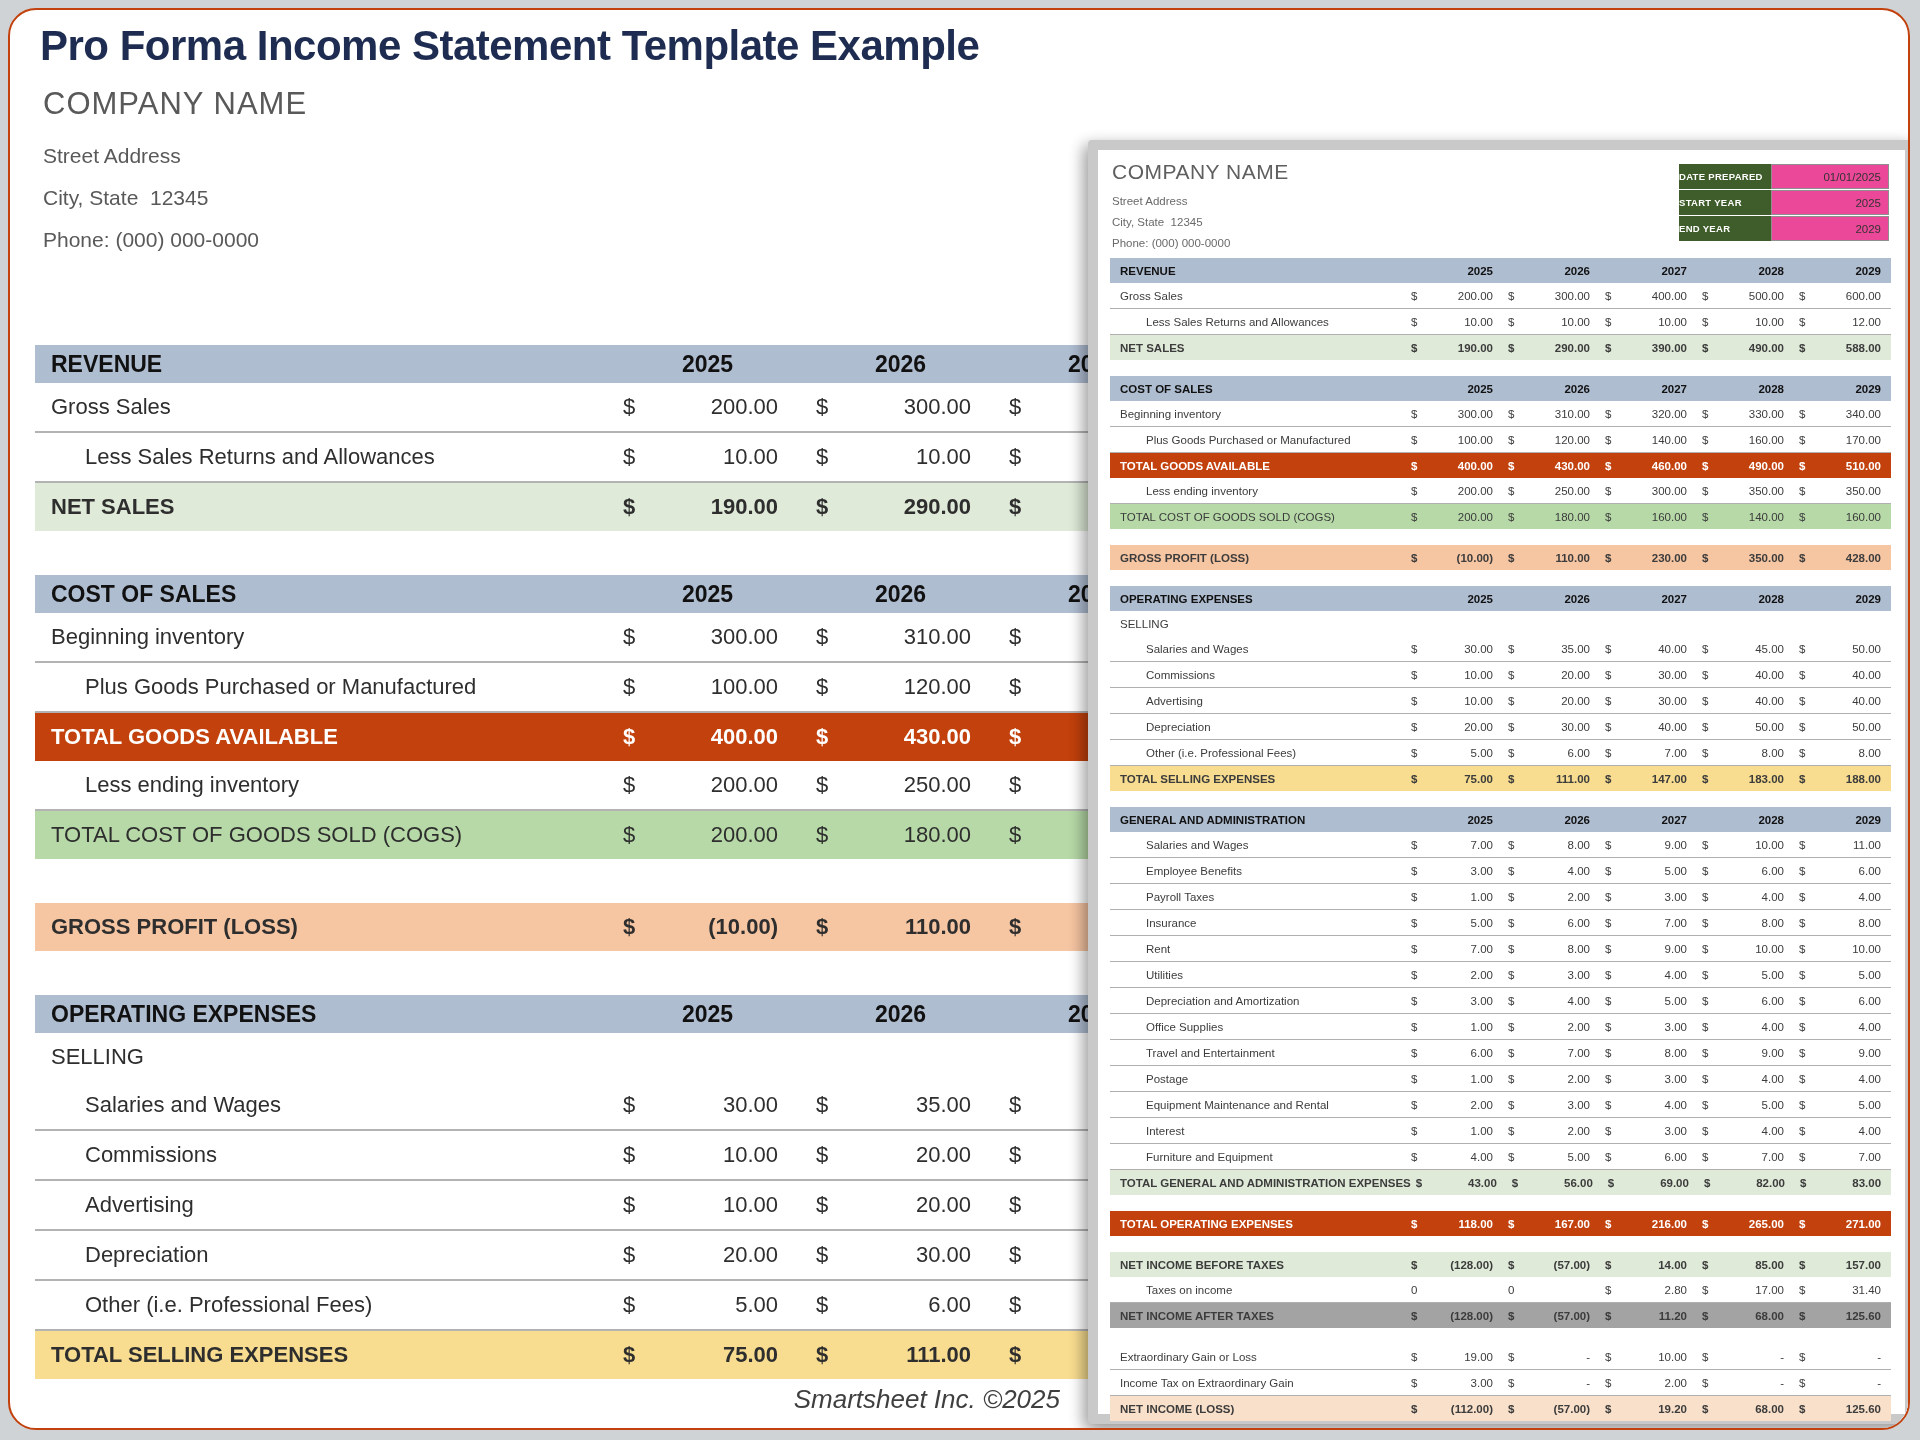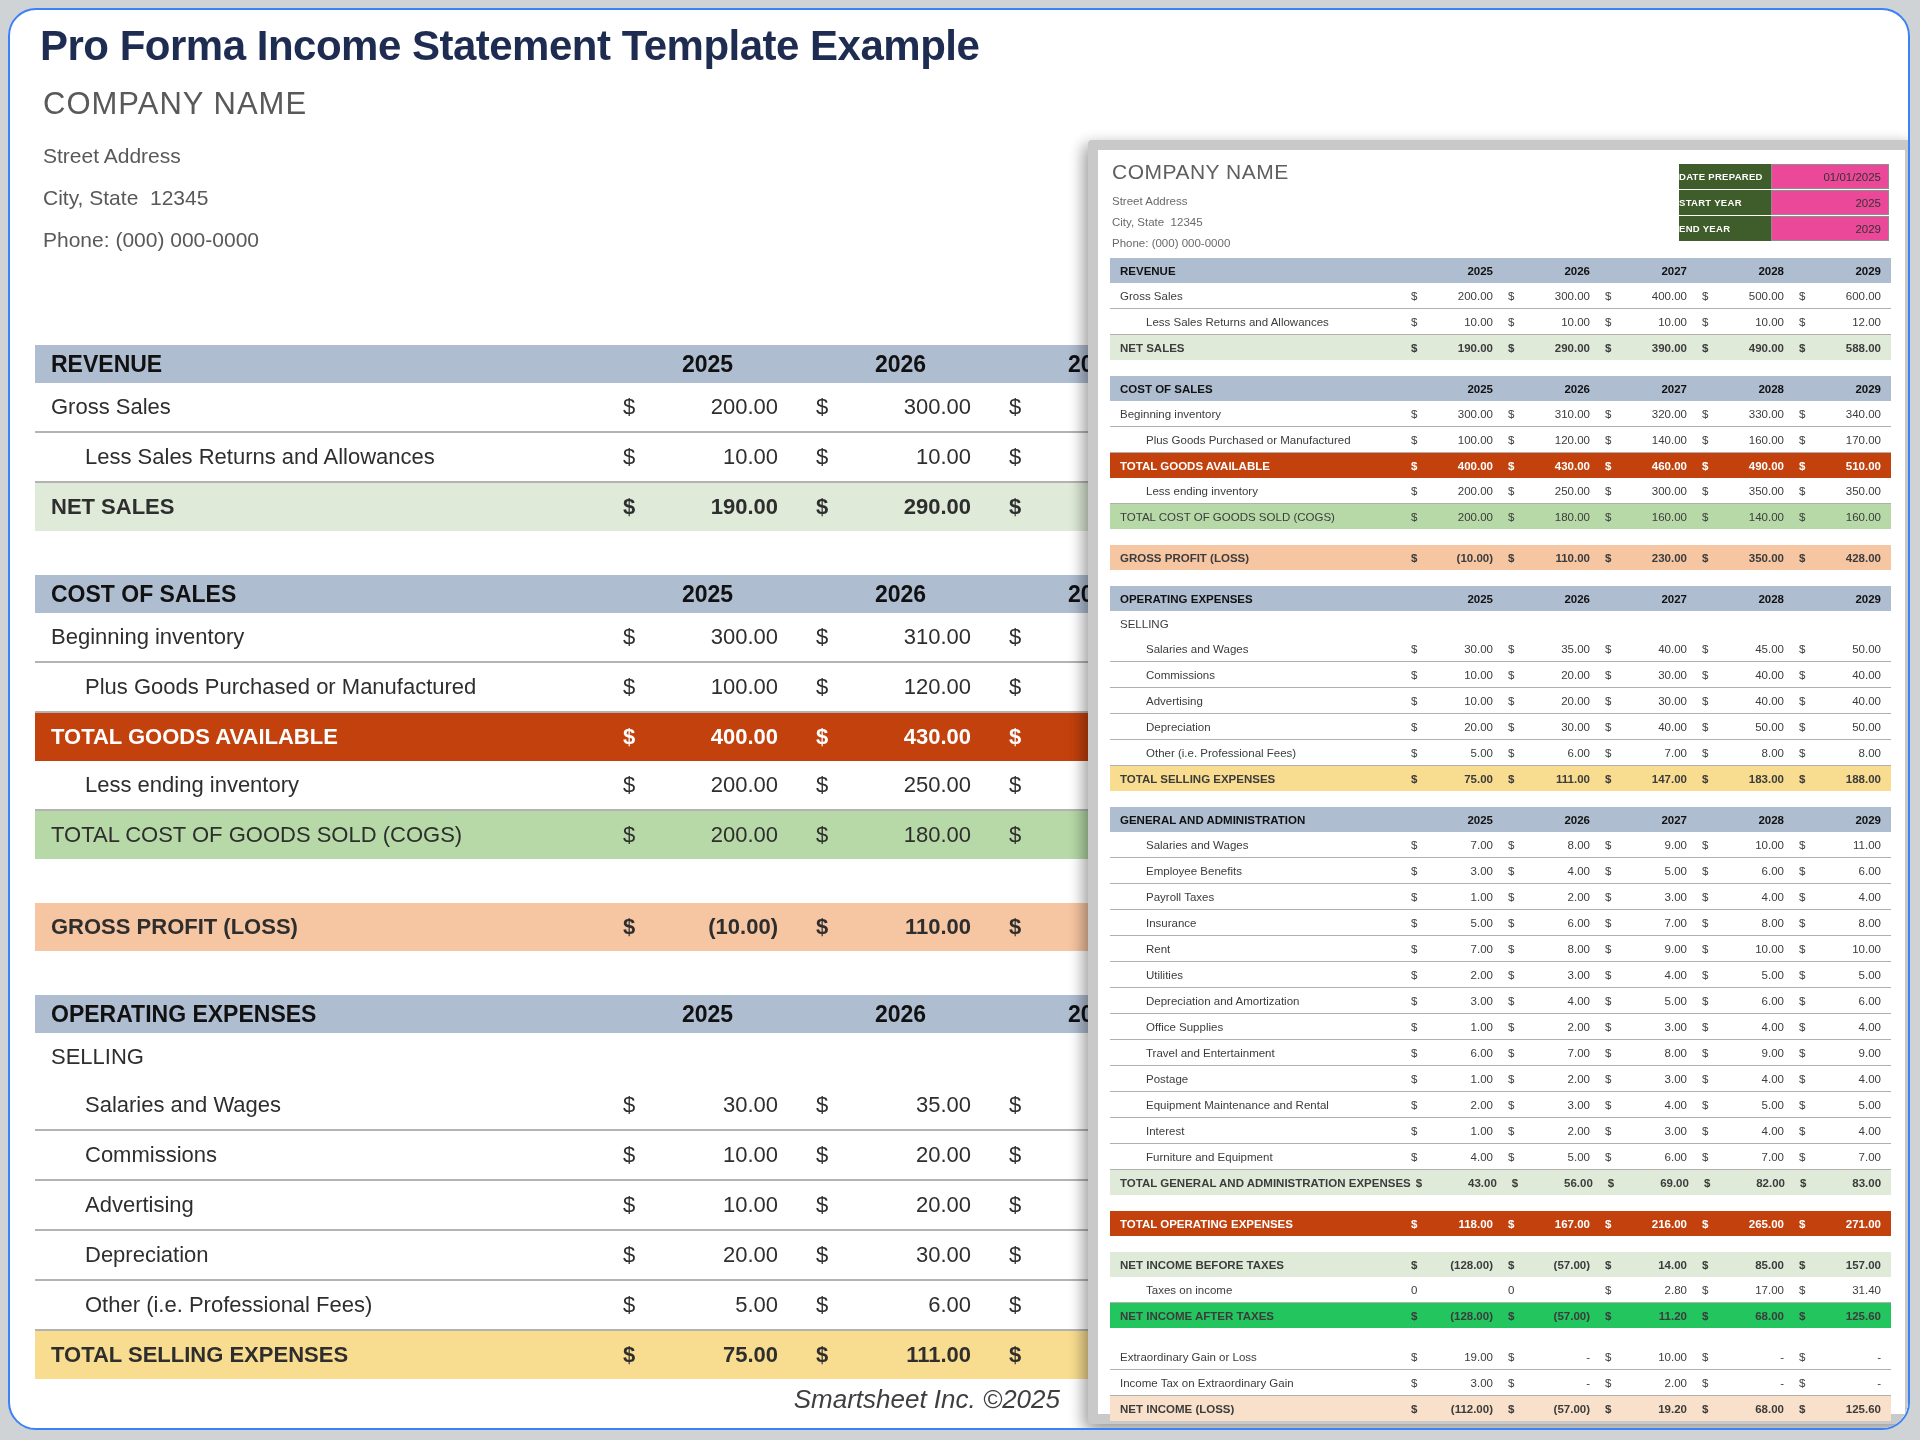--- a/index.html
+++ b/index.html
@@ -1,38 +1,38 @@
 <!DOCTYPE html>
 <html><head>
 <meta charset="utf-8">
 <style>
   html,body{margin:0;padding:0;width:1920px;height:1440px;overflow:hidden;
     background:#d0d3d5;font-family:"Liberation Sans",sans-serif;}
   .page{position:absolute;left:8px;top:8px;width:1898px;height:1418px;background:#ffffff;
-    border:2px solid #3b82f6;border-radius:28px;overflow:hidden;}
+    border:2px solid #c2410c;border-radius:28px;overflow:hidden;}
   
   .title{position:absolute;left:30px;top:12px;font-size:42px;font-weight:bold;
     color:#1d2c50;letter-spacing:-0.5px;}
   
   .company{position:absolute;left:33px;top:76px;color:#595959;}
   .co-name{font-size:31px;letter-spacing:1px;margin-bottom:22px;}
   .co-line{font-size:21px;margin-bottom:18px;white-space:pre;}
   
   .sheet .row{display:flex;align-items:center;}
   .sheet .lbl{flex:1;white-space:nowrap;}
   .sheet .grp{display:flex;align-items:center;justify-content:space-between;}
   .sheet .yr{text-align:center;font-weight:bold;color:#111;}
   .row.header{background:#afbdd1;font-weight:bold;color:#111;}
   .row.pale{background:#dfead8;font-weight:bold;}
   .row.medium{background:#b6d9a7;font-weight:normal;}
   .row.dark{background:#c2410c;font-weight:bold;color:#ffffff;}
   .row.peach{background:#f6c5a2;font-weight:bold;}
   .row.peachlight{background:#f9e0ca;font-weight:bold;}
   .row.yellow{background:#f8dd90;font-weight:bold;}
-  .row.green2{background:#22c55e;font-weight:bold;}
+  .row.green2{background:#a3a3a3;font-weight:bold;}
   .row.sub{font-weight:normal;}
   
   .L{position:absolute;left:25px;top:335px;width:1155px;font-size:22px;color:#2e2e2e;}
   .L .row{height:48px;}
   .L .row.header{height:38px;font-size:23px;}
   .L .row.line{border-bottom:2px solid #b3b3b3;}
   .L .lbl{padding-left:16px;}
   .L .lbl.ind{padding-left:50px;}
   .L .grp,.L .yr{width:193px;}
   .L .grp{padding:0 26px 0 12px;box-sizing:border-box;}

